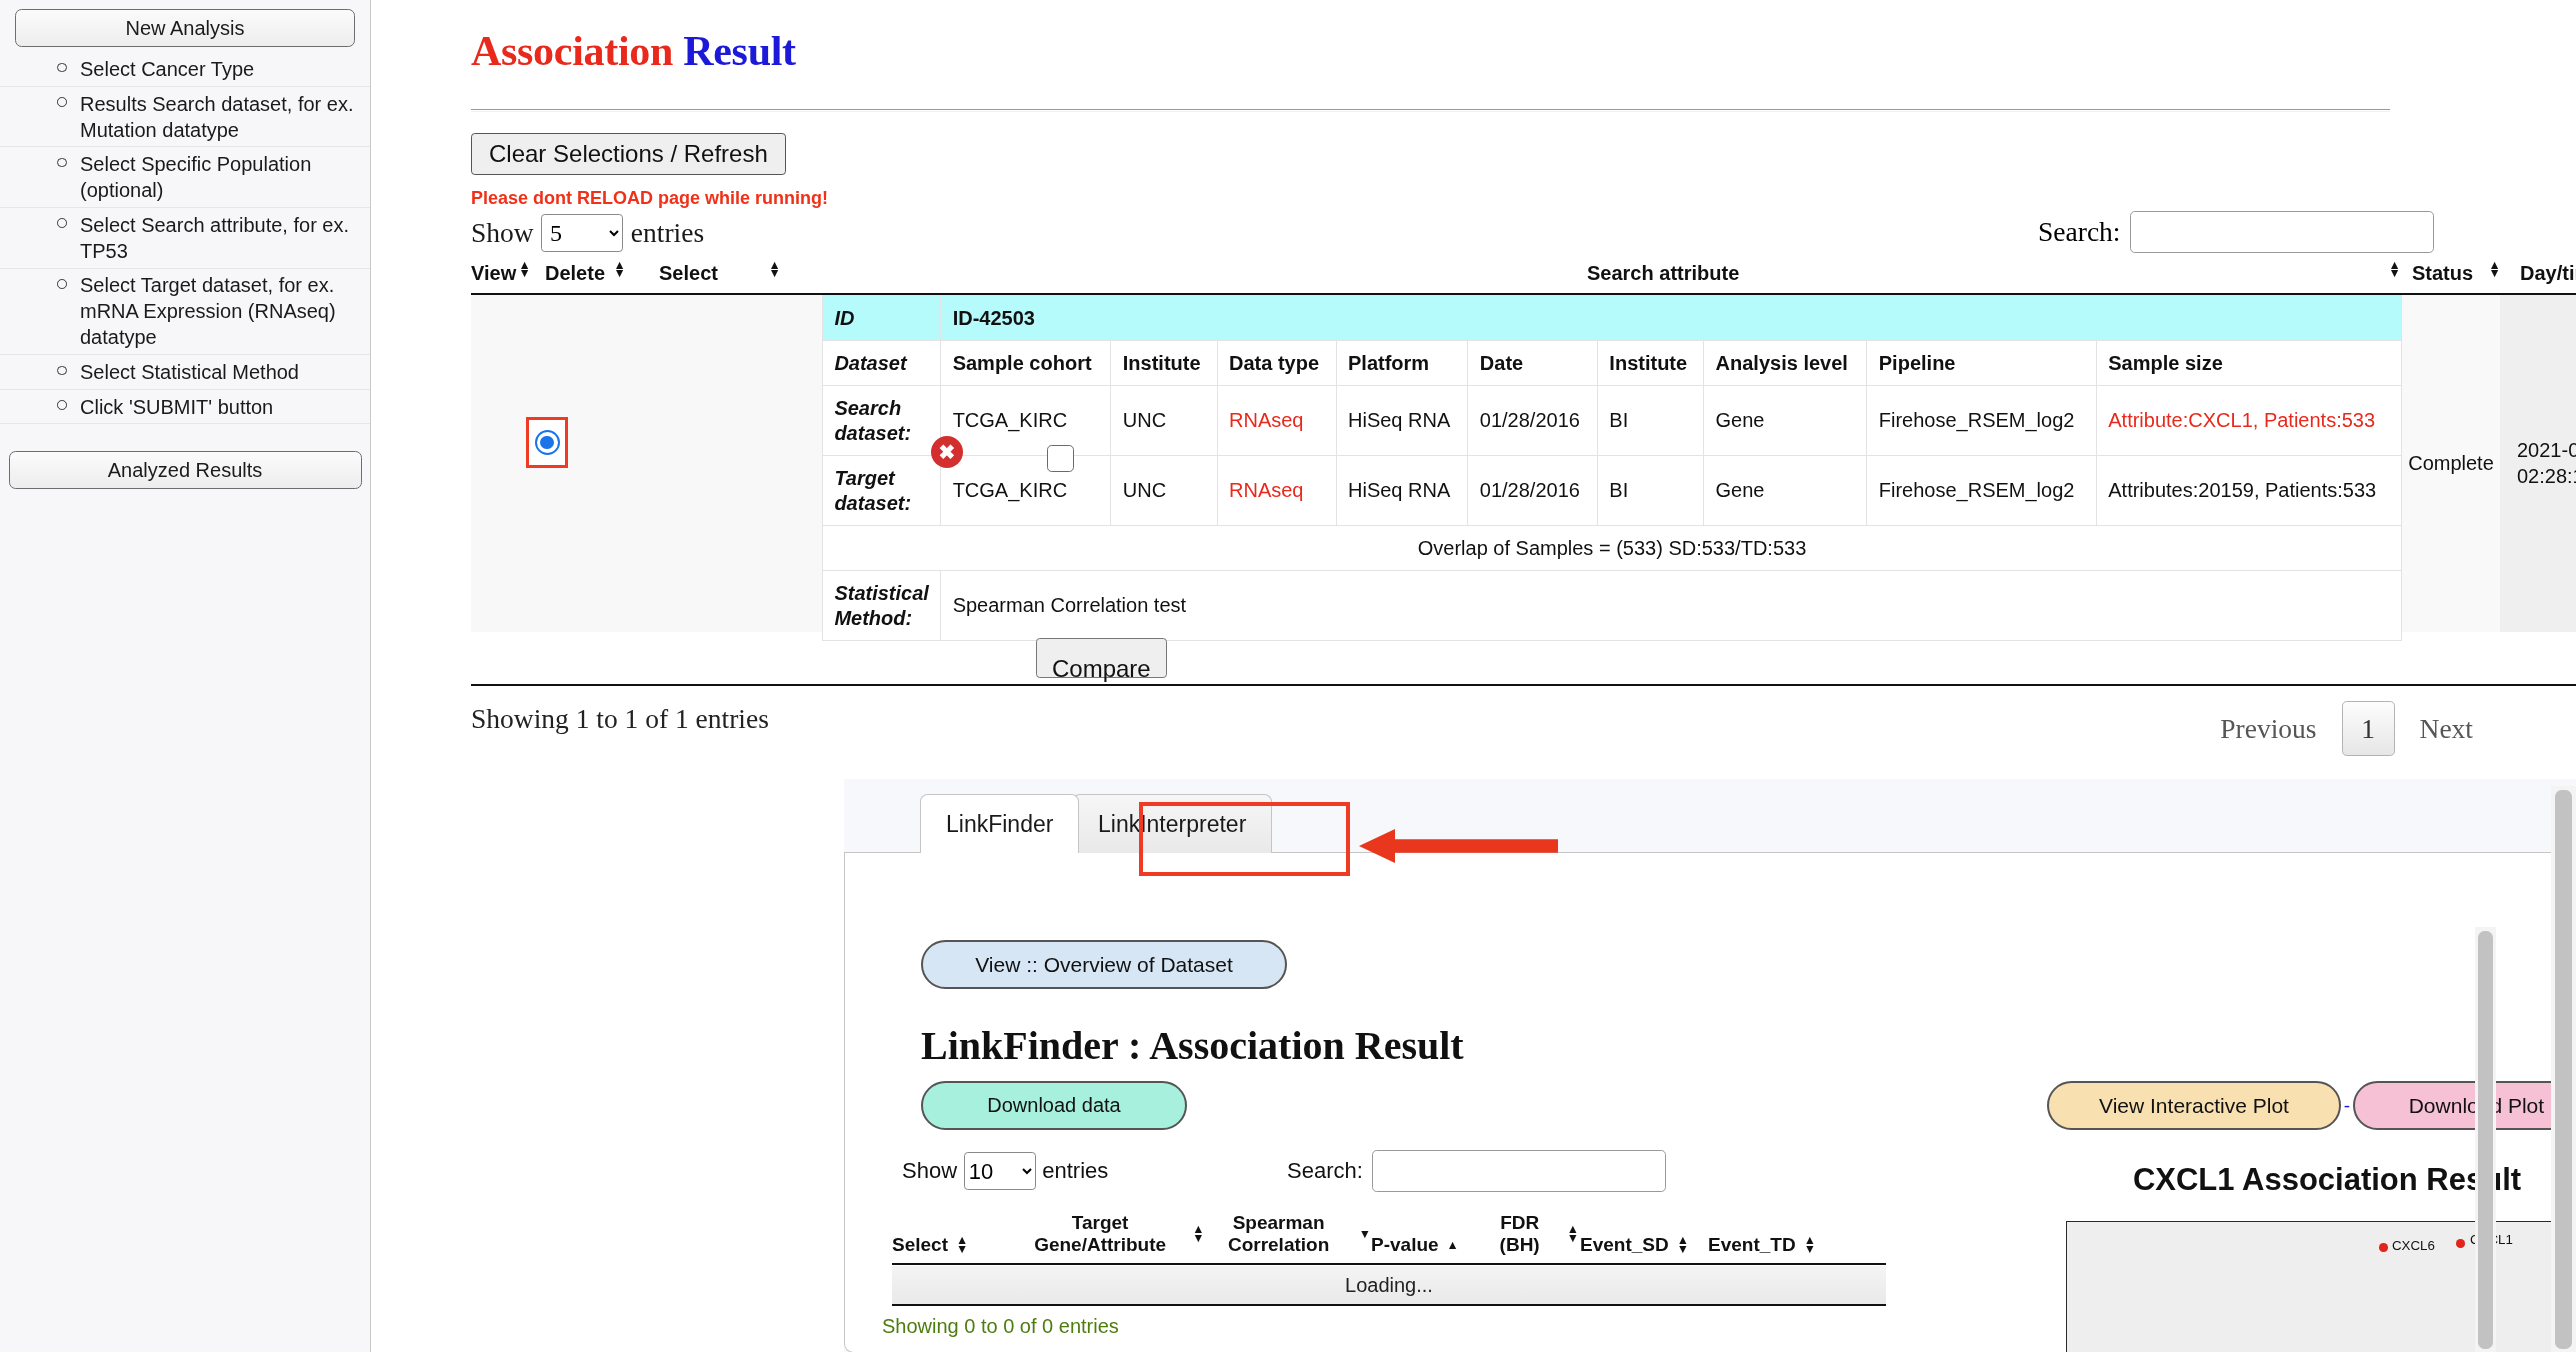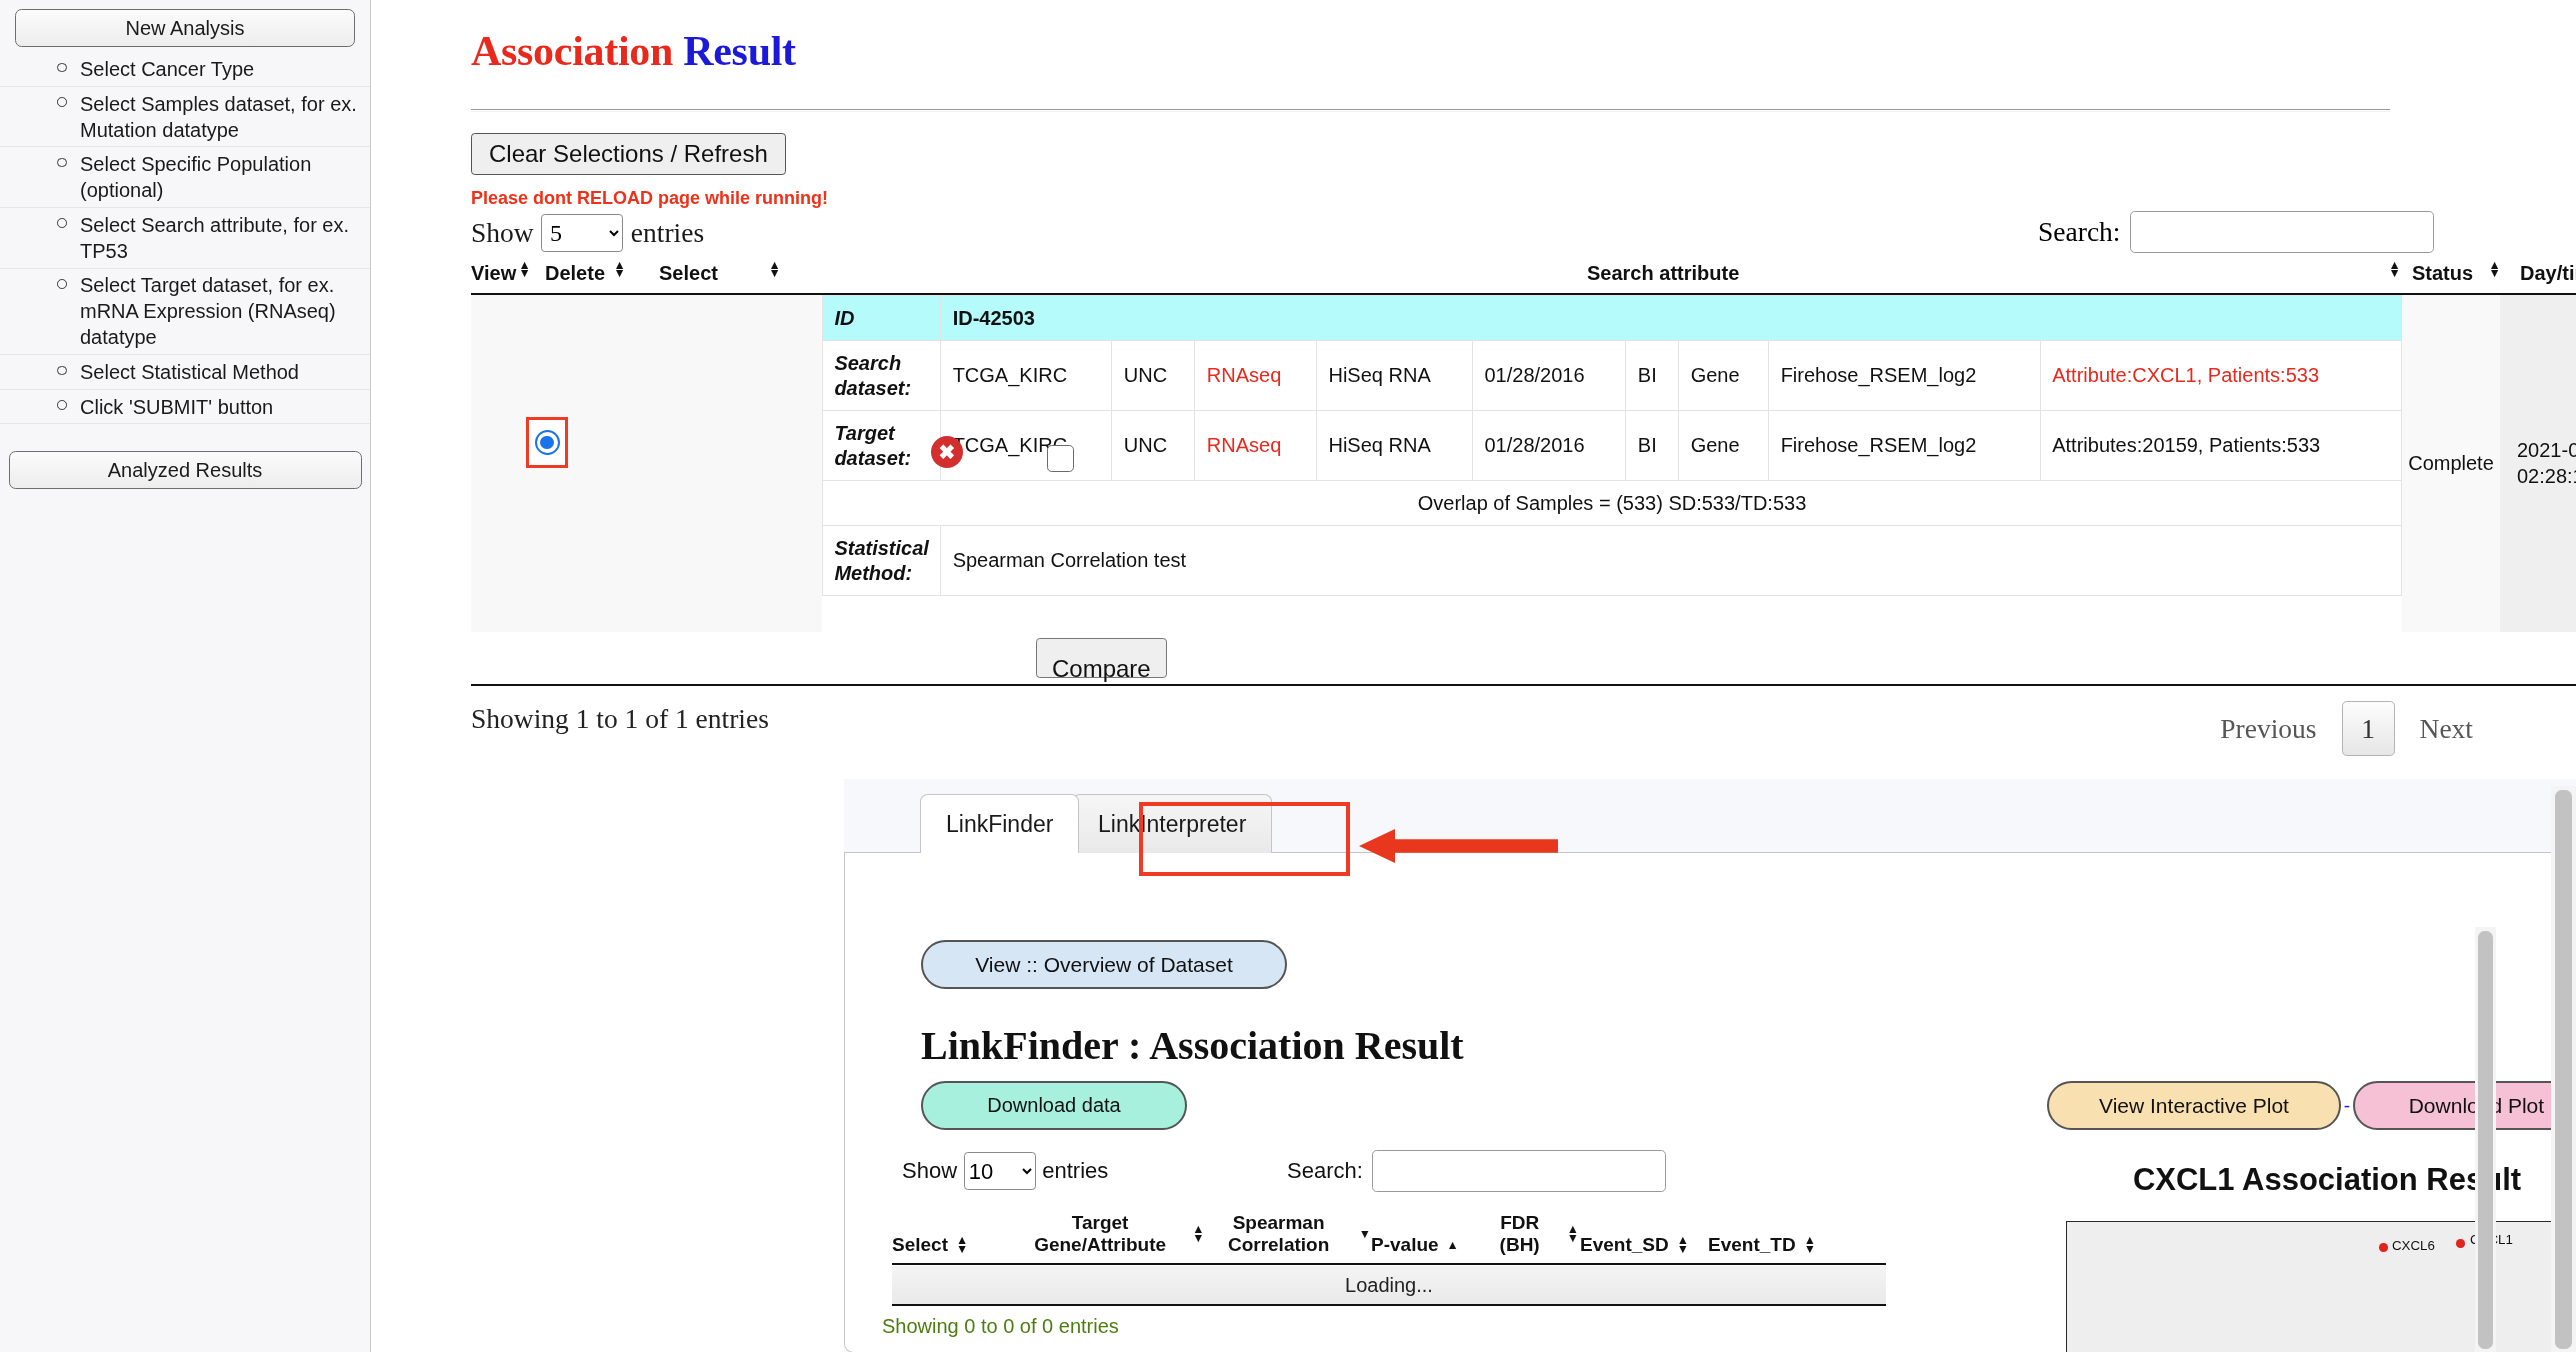--- a/index.html
+++ b/index.html
@@ -300,21 +300,21 @@
 </style>
 </head>
 <body>
 
 <div id="topbar"></div>
 
 <div id="sidebar">
   <div class="side-btn">New Analysis</div>
   <ul class="side-list">
     <li>Select Cancer Type</li>
-    <li>Select Samples dataset, for ex. Mutation datatype</li>
+    <li>Results Search dataset, for ex. Mutation datatype</li>
     <li>Select Specific Population (optional)</li>
     <li>Select Search attribute, for ex. TP53</li>
     <li>Select Target dataset, for ex. mRNA Expression (RNAseq) datatype</li>
     <li>Select Statistical Method</li>
     <li>Click 'SUBMIT' button</li>
   </ul>
   <div class="side-btn" id="analyzed-btn">Analyzed Results</div>
 </div>
 
 <div id="main">
@@ -379,20 +379,32 @@
             <span></span>
           </div>
       </div>
     </div>
     <div id="inner-wrap">
       <table class="inner">
         <tbody>
             <tr>
           <td class="idlbl">ID</td>
           <td class="idval" colspan="9">ID-42503</td>
+        </tr>
+        <tr>
+          <td class="lbl">Dataset</td>
+          <td class="hd">Sample cohort</td>
+          <td class="hd">Institute</td>
+          <td class="hd">Data type</td>
+          <td class="hd">Platform</td>
+          <td class="hd">Date</td>
+          <td class="hd">Institute</td>
+          <td class="hd">Analysis level</td>
+          <td class="hd">Pipeline</td>
+          <td class="hd">Sample size</td>
         </tr>
         <tr>
           <td class="lbl">Search dataset:</td>
           <td>TCGA_KIRC</td>
           <td>UNC</td>
           <td class="redtxt">RNAseq</td>
           <td>HiSeq RNA</td>
           <td>01/28/2016</td>
           <td>BI</td>
           <td>Gene</td>

